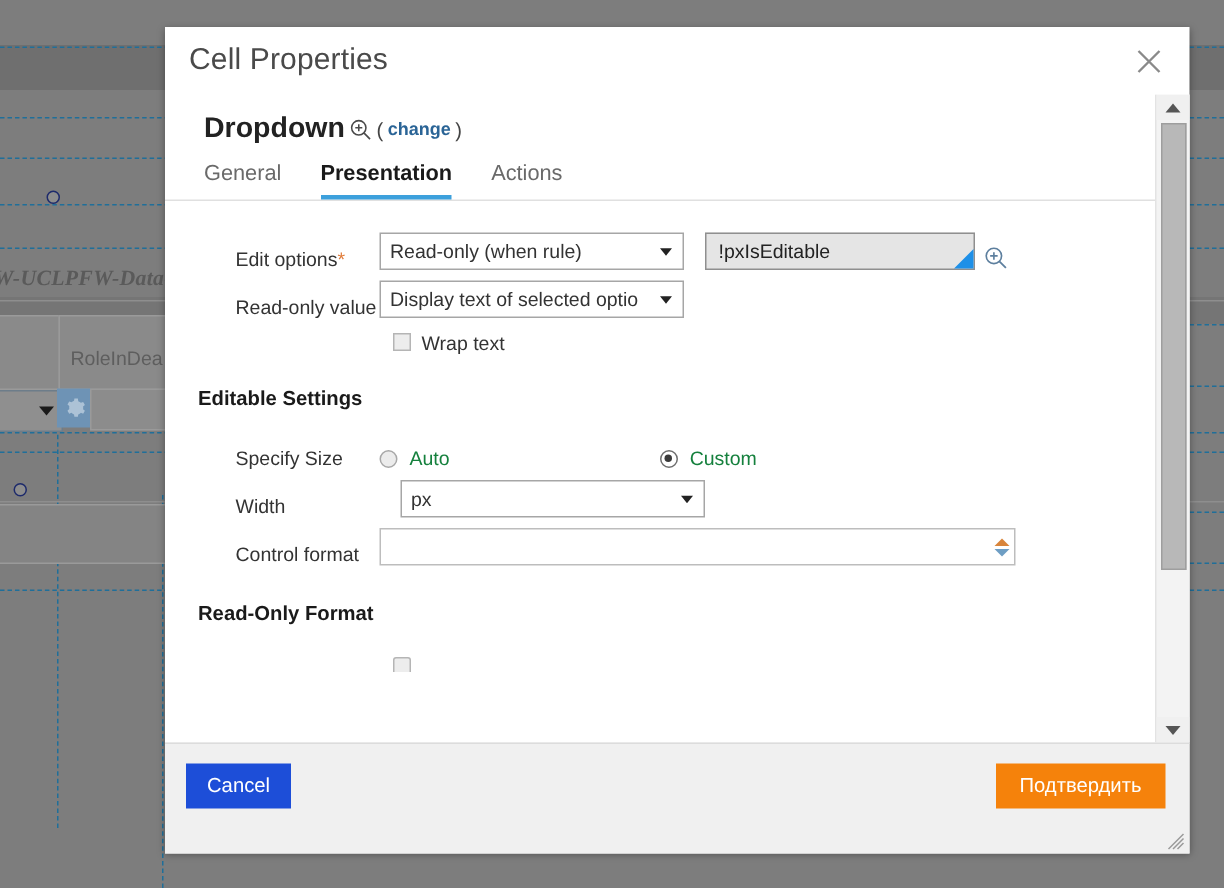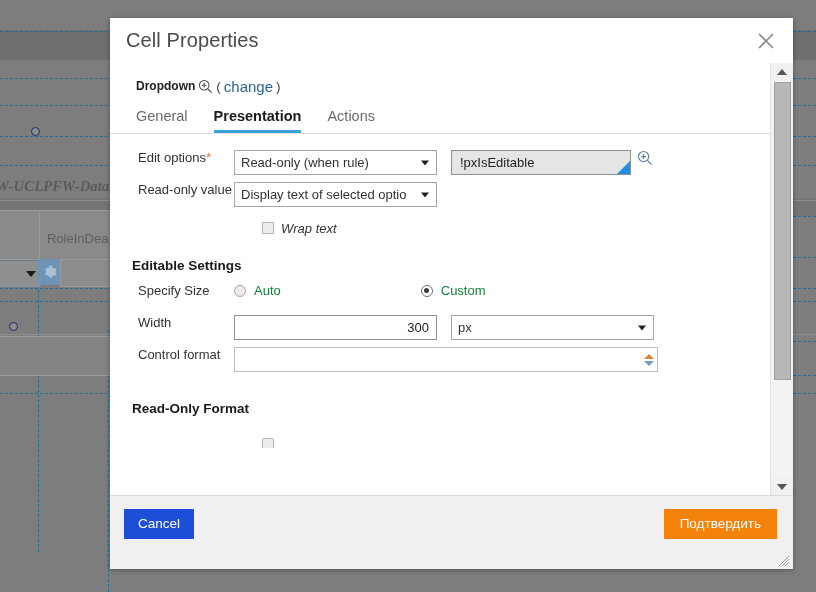--- a/index.html
+++ b/index.html
@@ -195,28 +195,29 @@
   .obj-line {
     padding: 0 0 0 26px;
     display: flex;
     align-items: center;
     gap: 3px;
     height: 22px;
     margin-bottom: 4px;
   }
   .obj-name {
     font-weight: bold;
-    font-size: 12px;
+    font-size: 19px;
     color: #222;
   }
   .mag-icon { display: inline-flex; align-items: center; cursor: pointer; }
   .change-link {
     color: #2a6496;
-    font-size: 15px;
-    cursor: pointer;
+    font-size: 12px;
+    cursor: pointer;
+    font-weight: bold;
   }
   .paren { color: #444; font-size: 13.5px; }
 
   .tabs {
     display: flex;
     align-items: flex-end;
     padding-left: 26px;
     gap: 26px;
     height: 32px;
     margin-top: 4px;
@@ -238,23 +239,24 @@
     height: 1px;
     background: #e0e0e0;
     margin: 0 0 0 0;
   }
 
   .form {
     padding: 16px 0 0 0;
   }
   .frow {
     display: flex;
-    align-items: flex-start;
+    align-items: flex-end;
     min-height: 30px;
     margin-bottom: 2px;
+    padding-left: 19px;
   }
   .flabel {
     width: 124px;
     flex: 0 0 124px;
     padding-left: 28px;
     box-sizing: border-box;
     font-size: 13px;
     color: #333;
     white-space: nowrap;
   }
@@ -328,21 +330,21 @@
     margin-top: 2px;
   }
   .cbox {
     width: 12px; height: 12px;
     border: 1px solid #b5b5b5;
     background: #ededed;
     margin-right: 7px;
     cursor: pointer;
     box-sizing: border-box;
   }
-  .cblabel { font-size: 13px; color: #333; font-style: italic; }
+  .cblabel { font-size: 13px; color: #333; }
 
   .section-title {
     font-weight: bold;
     font-size: 13.5px;
     color: #1a1a1a;
     padding-left: 22px;
     margin: 16px 0 10px 0;
   }
 
   .radio {
@@ -602,23 +604,20 @@
             <span>Auto</span>
           </div>
           <div class="radio-opt second">
             <span class="radio on"></span>
             <span>Custom</span>
           </div>
         </div>
 
         <div class="frow">
           <div class="flabel">Width</div>
-          <div class="numfield">
-            <span>300</span>
-          </div>
           <div class="fauxselect w-unit unit-gap">
             <span>px</span>
             <span class="sc"></span>
           </div>
         </div>
 
         <div class="frow">
           <div class="flabel">Control format</div>
           <div class="ctlfield">
             <span></span>

